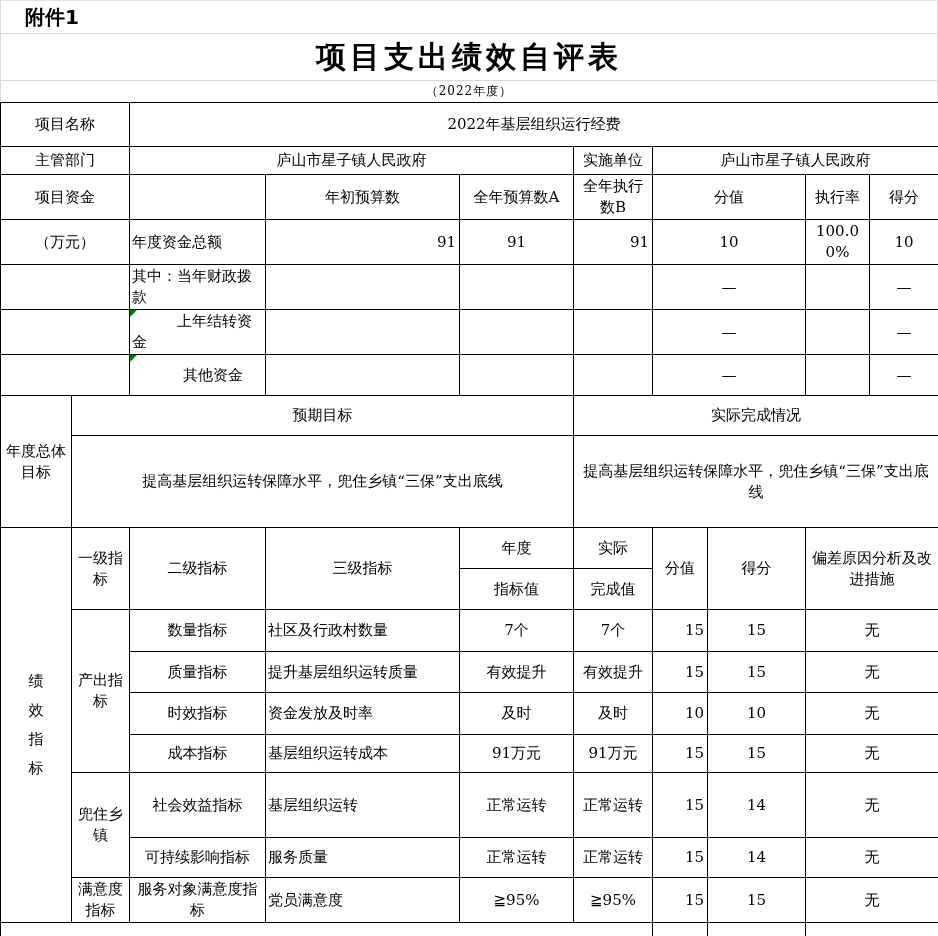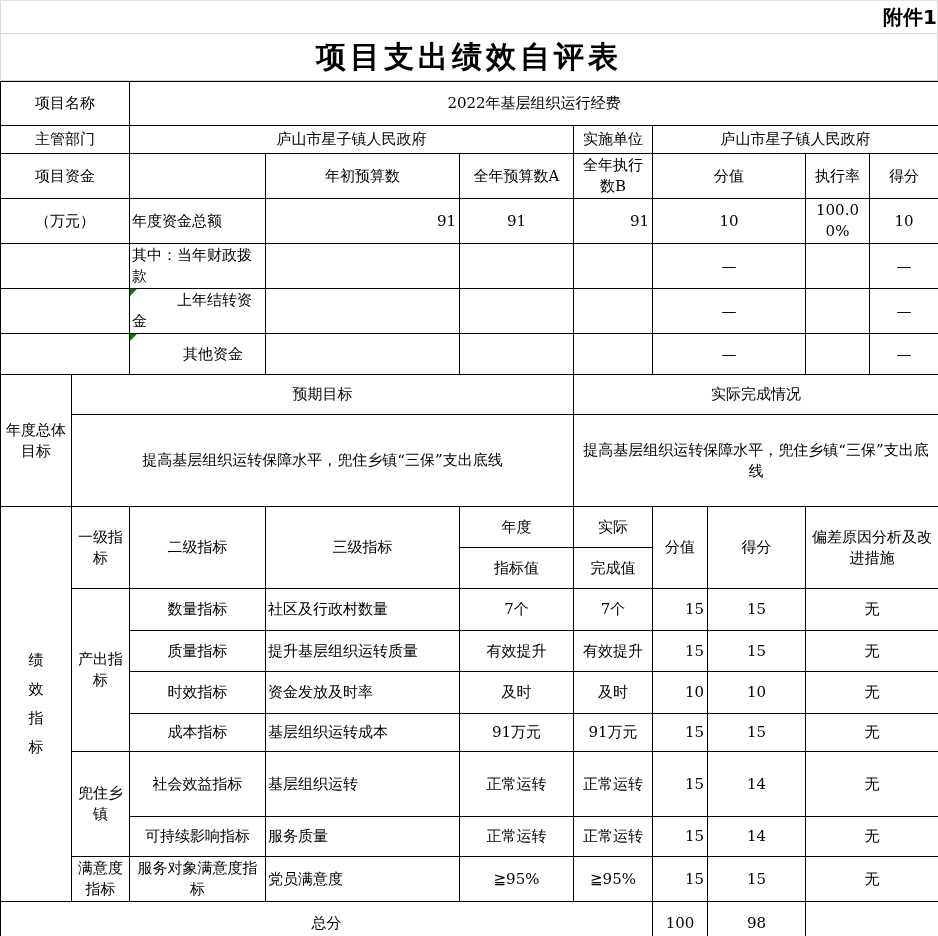--- a/index.html
+++ b/index.html
@@ -14,22 +14,23 @@
   
   .sheet-top {
     border-left: 1px solid #d9d9d9;
     border-right: 1px solid #d9d9d9;
     border-top: 1px solid #e4e4e4;
   }
   .attach-row {
     height: 33px;
     border-bottom: 1px solid #d9d9d9;
     display: flex; align-items: center;
+    padding-left: 24px;
     font-family: "DejaVu Sans", "Liberation Sans", sans-serif;
-    font-weight: bold; font-size: 20px; justify-content: flex-end;
+    font-weight: bold; font-size: 20px;
   }
   .title-row {
     height: 47px;
     border-bottom: 1px solid #d9d9d9;
     display: flex; align-items: center; justify-content: center;
     font-family: "DejaVu Sans", "Liberation Sans", sans-serif;
     font-weight: bold; font-size: 30px; letter-spacing: 4px; text-align: center;
   }
   .subtitle-row {
     height: 21px;
@@ -74,20 +75,23 @@
 <body>
 
 <div class="page">
 
   <div class="sheet-top">
     <div class="attach-row">
       <span>附件1</span>
     </div>
     <div class="title-row">
       <span>项目支出绩效自评表</span>
+    </div>
+    <div class="subtitle-row">
+      <span>（2022年度）</span>
     </div>
   </div>
 
   <table class="main">
     <colgroup>
       <col style="width:71px">
         <col style="width:58px">
         <col style="width:136px">
       <col style="width:194px">
         <col style="width:114px">

